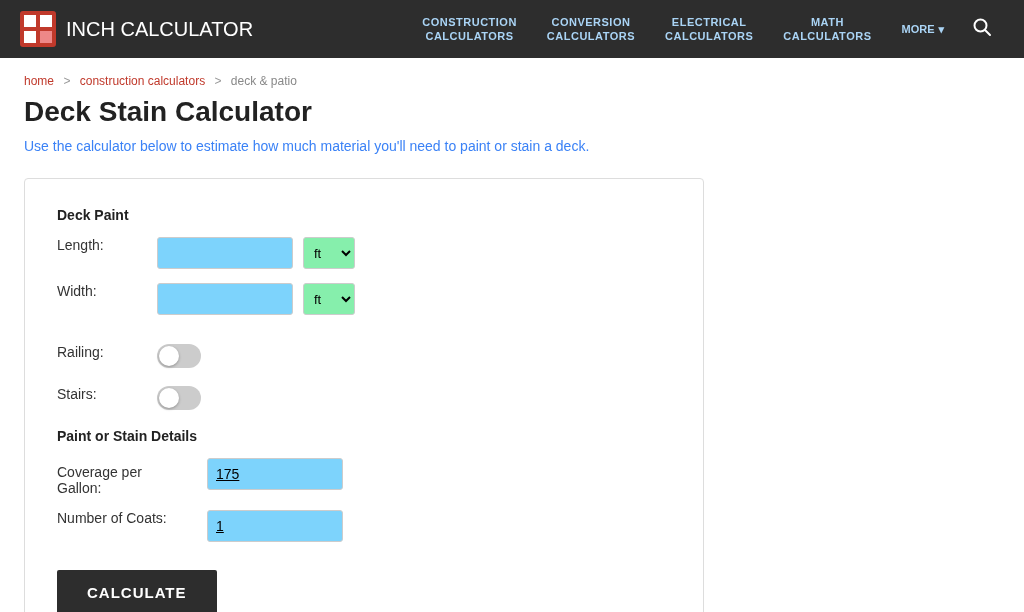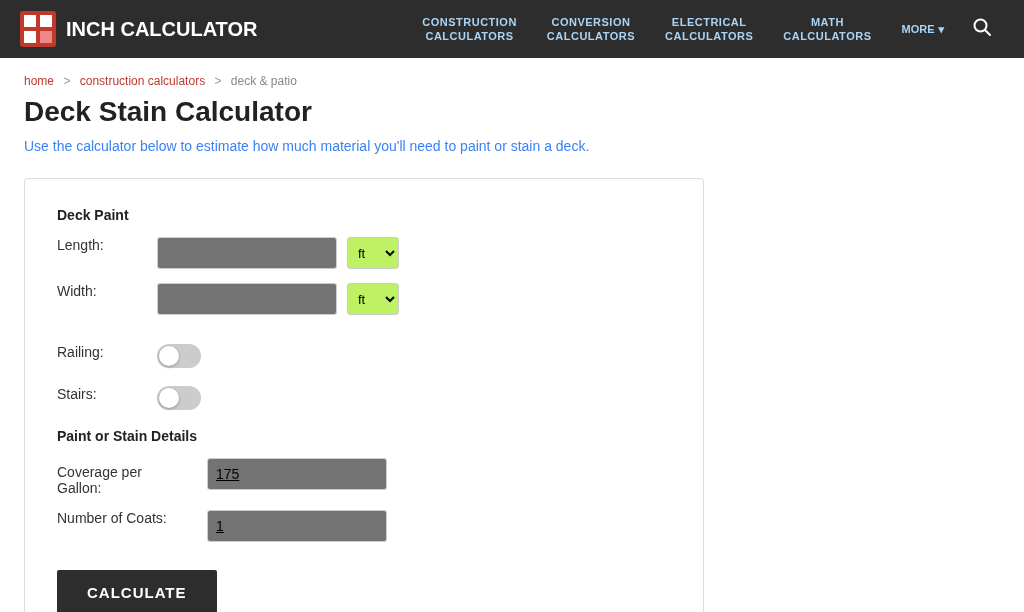--- a/index.html
+++ b/index.html
@@ -12,21 +12,21 @@
       display: flex;
       align-items: center;
       padding: 0 20px;
     }
     .nav-logo {
       display: flex;
       align-items: center;
       gap: 10px;
       color: #fff;
       font-size: 20px;
-      font-weight: 700;
+      font-weight: 400;
       text-decoration: none;
       margin-right: auto;
     }
     .logo-icon {
       width: 36px;
       height: 36px;
     }
     .nav-links {
       display: flex;
       align-items: center;
@@ -108,36 +108,36 @@
       align-items: flex-start;
       margin-bottom: 14px;
       gap: 10px;
     }
     .field-label {
       font-size: 14px;
       color: #333;
       min-width: 90px;
     }
     .text-input {
-      width: 180px;
+      width: 136px;
       height: 32px;
       border: 1px solid #ccc;
       border-radius: 3px;
       padding: 0 8px;
       font-size: 14px;
-      background: #737373;
+      background: #7dd3fc;
       text-decoration: underline;
     }
     .unit-select {
       height: 32px;
       border: 1px solid #ccc;
       border-radius: 3px;
       padding: 0 6px;
       font-size: 13px;
-      background: #bef264;
+      background: #86efac;
       cursor: pointer;
       min-width: 52px;
     }
     .divider {
       height: 1px;
       background: transparent;
       margin: 10px 0 14px;
     }
 
     

